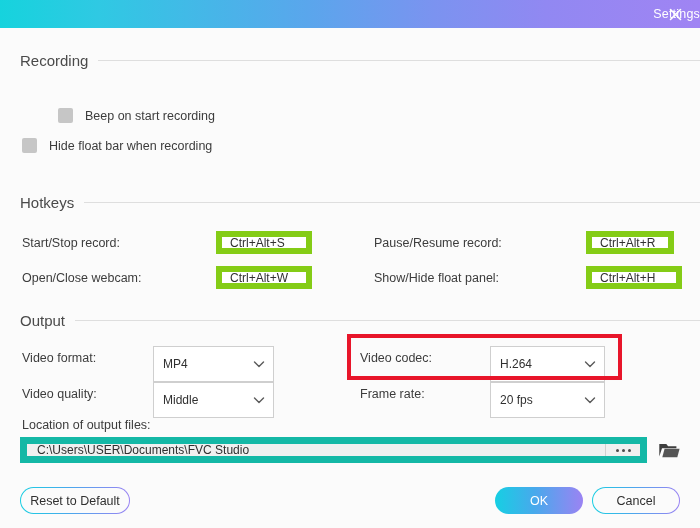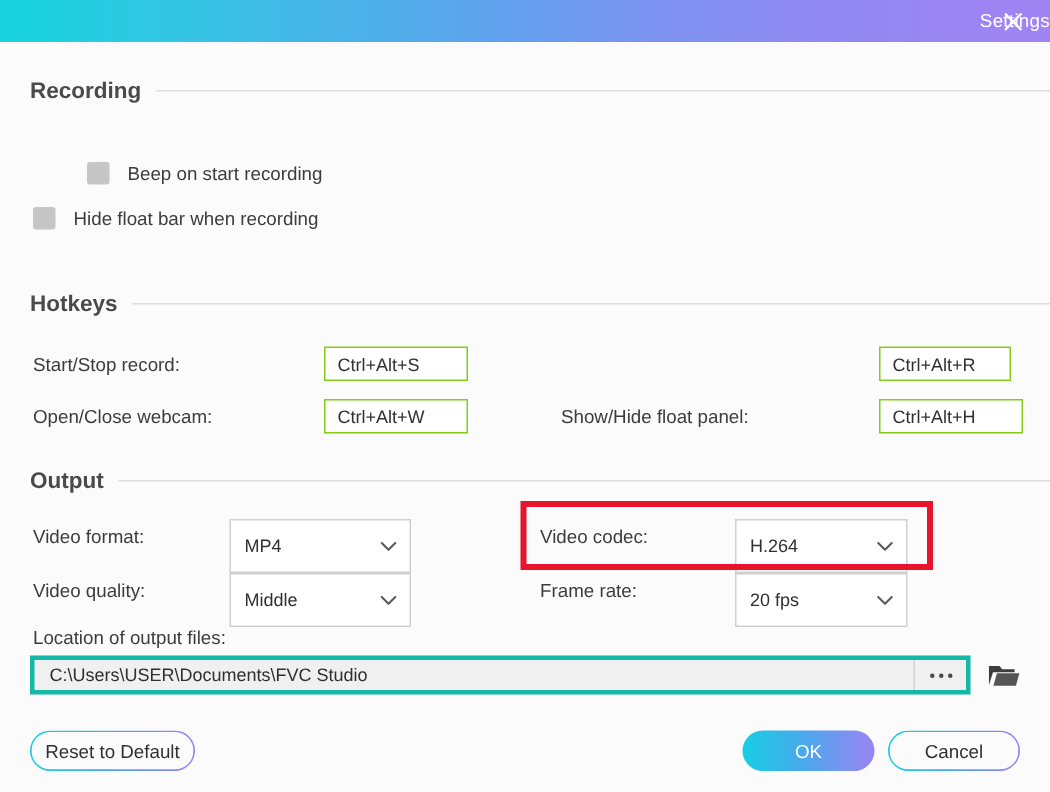--- a/index.html
+++ b/index.html
@@ -72,21 +72,20 @@
     left: 20px;
     right: 0px;
     display: flex;
     align-items: center;
     gap: 10px;
   }
   .section-head .title {
     font-size: 15px;
     color: #4a4a4a;
     white-space: nowrap;
-    font-weight: bold;
   }
   .section-head .rule {
     flex: 1 1 auto;
     height: 1px;
     background: #dedede;
   }
 
   
   .checkrow {
     position: absolute;
@@ -129,21 +128,21 @@
     position: absolute;
     font-size: 12.5px;
     color: #3c3c3c;
     white-space: nowrap;
   }
 
   .textbox {
     position: absolute;
     height: 23px;
     background: #ffffff;
-    border: 1px solid #84cc16;
+    border: 6px solid #84cc16;
     display: flex;
     align-items: center;
     padding-left: 8px;
     font-size: 12px;
     color: #303030;
     cursor: text;
   }
 
   .combo {
     position: absolute;
@@ -161,21 +160,21 @@
   .combo .cv { white-space: nowrap; }
   .chev { flex: 0 0 auto; display: block; }
 
   
   .pathbox {
     position: absolute;
     left: 20px;
     width: 627px;
     height: 26px;
     background: #f0f0f0;
-    border: 3px solid #14b8a6;
+    border: 7px solid #14b8a6;
     display: flex;
     align-items: center;
   }
   .pathbox .pv {
     flex: 1 1 auto;
     padding-left: 10px;
     font-size: 12px;
     color: #2f2f2f;
     white-space: nowrap;
     overflow: hidden;
@@ -288,20 +287,21 @@
     <div class="section-head" style="top:166px;">
       <div class="title">Hotkeys</div>
       <div class="rule"></div>
     </div>
 
     <div class="flabel" style="left:22px; top:208px;">Start/Stop record:</div>
     <div class="textbox" style="left:216px; top:203px; width:96px;">
       <span>Ctrl+Alt+S</span>
     </div>
 
+    <div class="flabel" style="left:374px; top:208px;">Pause/Resume record:</div>
     <div class="textbox" style="left:586px; top:203px; width:88px;">
       <span>Ctrl+Alt+R</span>
     </div>
 
     <div class="flabel" style="left:22px; top:243px;">Open/Close webcam:</div>
     <div class="textbox" style="left:216px; top:238px; width:96px;">
       <span>Ctrl+Alt+W</span>
     </div>
 
     <div class="flabel" style="left:374px; top:243px;">Show/Hide float panel:</div>

